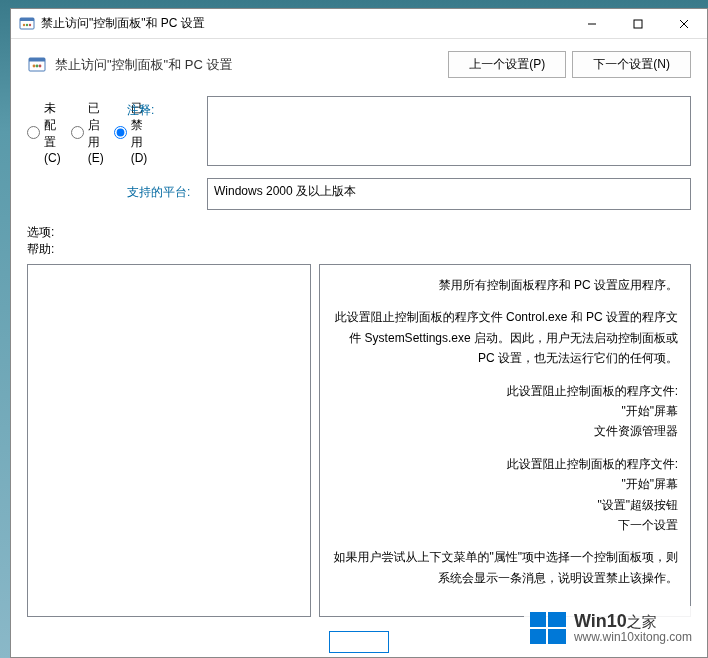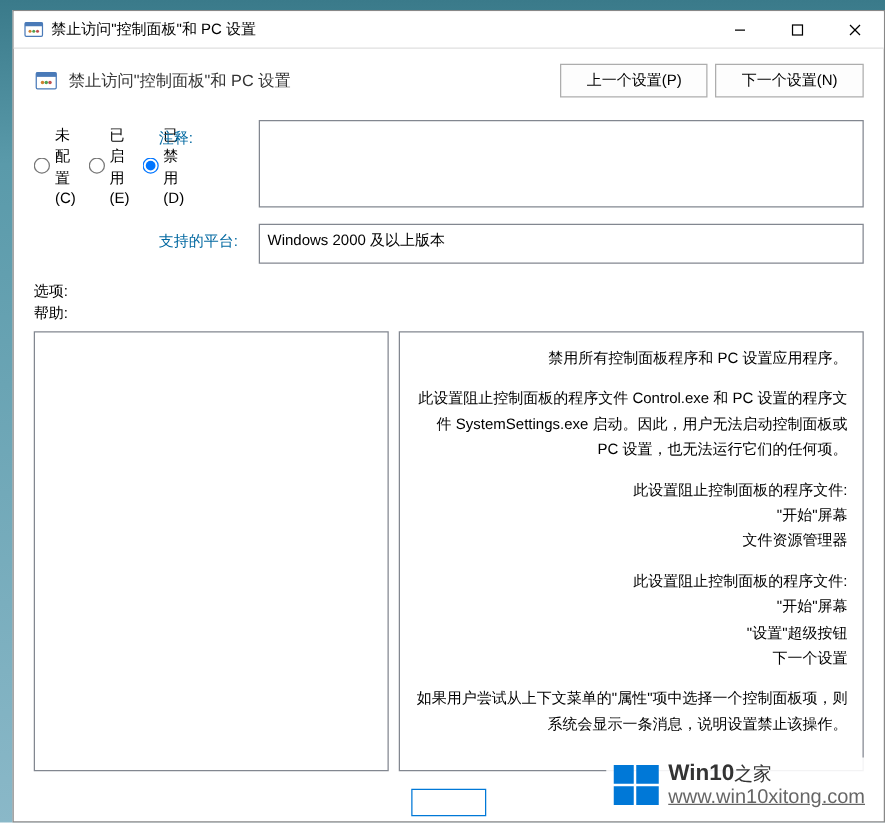--- a/index.html
+++ b/index.html
@@ -187,23 +187,22 @@
       display: flex;
       flex-direction: column;
       line-height: 1.1;
     }
     .watermark-main {
       font-size: 18px;
       font-weight: 600;
       color: #333;
     }
     .watermark-url {
-      font-size: 16px;
+      font-size: 12px;
       color: #666;
-      text-decoration: underline;
     }
     .comment-wrap { position: relative; }
     .platform-wrap { position: relative; }
     .bottom-strip {
       height: 30px;
       display: flex;
       justify-content: center;
       align-items: center;
     }
     .cut-btn {

